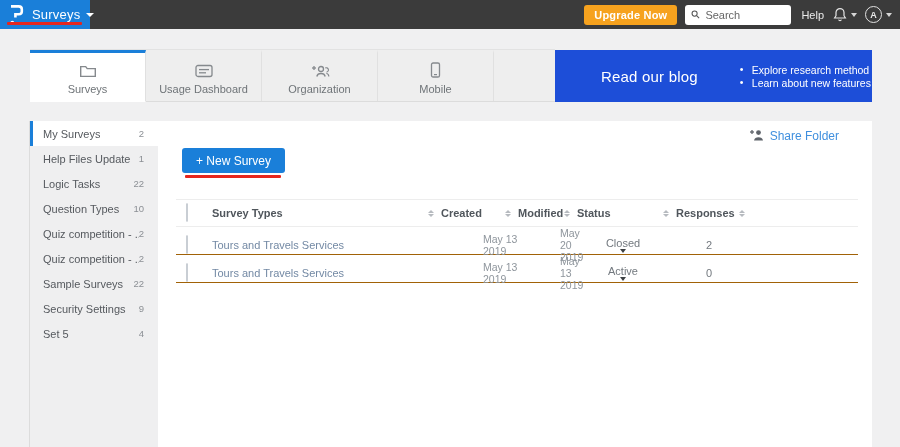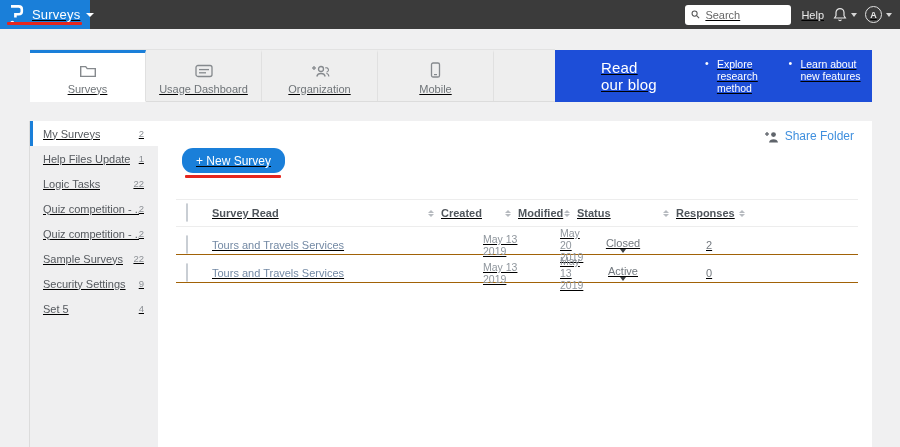--- a/index.html
+++ b/index.html
@@ -1,18 +1,18 @@
 <!DOCTYPE html>
 <html><head>
 <meta charset="utf-8">
 <style>
   * { margin:0; padding:0; box-sizing:border-box; }
   html,body { width:900px; height:447px; }
   body { font-family:"Liberation Sans", sans-serif; background:#f0f0f1; }
-  .page { position:relative; width:900px; height:447px; overflow:hidden; background:#f0f0f1;text-decoration:underline; }
+  .page { position:relative; width:900px; height:447px; overflow:hidden; background:#f0f0f1; }
 
   
   .topbar { position:relative; height:29px; background:#3b3b3b; display:flex; align-items:center; }
   .brand { position:relative; width:90px; height:29px; background:#1a7fd9; display:flex; align-items:center; padding-left:9px; }
   .brand-logo { display:flex; align-items:center; }
   .brand-product { color:#fff; font-size:13px; margin-left:8px; letter-spacing:.2px; }
   .caret { width:0; height:0; border-left:4px solid transparent; border-right:4px solid transparent; border-top:4px solid #fff; display:inline-block; }
   .brand .caret { margin-left:6px; }
   .annotation { position:absolute; background:#e5261e; height:3px; border-radius:1px; }
   .annot-brand { left:7px; top:22px; width:75px; }
@@ -29,36 +29,36 @@
 
   
   .strip { margin:21px 28px 0 30px; height:52px; display:flex; }
   .tabs { width:525px; display:flex; background:#eeeeee; border-bottom:1px solid #dcdcdc; box-shadow:0 -1px 0 #e2e2e2; }
   .tab { width:116px; display:flex; flex-direction:column; align-items:center; justify-content:center; border-top:3px solid transparent; border-right:1px solid #e0e0e0; cursor:pointer; padding-top:2px; }
   .tab.active { background:#fff; border-top:3px solid #1a7fd9; border-bottom:1px solid #fff; margin-bottom:-1px; }
   .tab-label { font-size:11px; color:#6f7478; margin-top:5px; }
   .tab-icon { height:16px; display:flex; align-items:flex-end; }
   .blog-panel { flex:1; background:#1d4ed8; display:flex; align-items:center; cursor:pointer; }
   .blog-title { color:#fff; font-size:15px; padding-left:46px; letter-spacing:.2px; }
-  .blog-bullets { margin-left:42px; display:flex; flex-direction:row; gap:1px; }
+  .blog-bullets { margin-left:42px; display:flex; flex-direction:column; gap:1px; }
   .blog-bullet { color:#fff; font-size:10.5px; position:relative; padding-left:12px; }
   .blog-bullet::before { content:"•"; position:absolute; left:0; top:-1px; }
 
   
   .content { margin:19px 28px 0 30px; height:384px; display:flex; }
   .sidebar { width:128px; background:#efeff0; box-shadow:-1px 0 0 #dcdcdc; }
   .side-item { height:25px; display:flex; align-items:center; justify-content:space-between; padding:0 14px 0 13px; cursor:pointer; }
   .side-item.active { background:#fff; border-left:3px solid #1a7fd9; padding-left:10px; }
   .side-label { font-size:11px; color:#55595e; white-space:nowrap; overflow:hidden; }
   .side-count { font-size:9.5px; color:#8b8f94; }
 
   .main { flex:1; background:#fff; position:relative; }
-  .share-folder { position:absolute; top:8px; right:18px; display:flex; align-items:flex-end; gap:6px; cursor:pointer; }
+  .share-folder { position:absolute; top:8px; right:33px; display:flex; align-items:flex-start; gap:6px; cursor:pointer; }
   .share-label { font-size:12px; color:#3f8fde; }
-  .new-survey-btn { margin:27px 8px 0 24px; width:103px; height:25px; background:#1a7fd9; color:#fff; font-size:12px; border:none; border-radius:11px; display:flex; align-items:center; justify-content:center; cursor:pointer; font-family:"Liberation Sans",sans-serif; }
+  .new-survey-btn { margin:27px 8px 0 24px; width:103px; height:25px; background:#1a7fd9; color:#fff; font-size:12px; border:none; border-radius:3px; display:flex; align-items:center; justify-content:center; cursor:pointer; font-family:"Liberation Sans",sans-serif; }
   .annot-btn { margin:2px 0 0 27px; width:96px; position:static; }
 
   
   .table { margin:21px 14px 0 18px; }
   .trow { display:grid; grid-template-columns:36px 229px 77px 59px 99px 76px 1fr; align-items:center; height:28px; border-bottom:1px solid #a16207; }
   .trow.head { border-top:1px solid #ededed; border-bottom:1px solid #ededed; }
   .hcell { display:flex; align-items:center; justify-content:space-between; padding-right:7px; font-size:11px; font-weight:bold; color:#50565c; }
   .sort-icon { display:flex; flex-direction:column; gap:1px; cursor:pointer; }
   .sort-icon i { display:block; width:0; height:0; border-left:3px solid transparent; border-right:3px solid transparent; }
   .sort-icon .up { border-bottom:3.5px solid #b6babf; }
@@ -81,20 +81,21 @@
         <svg width="15" height="22" viewBox="0 0 15 22">
           <path d="M2 2.4 H9.6 Q12.8 2.4 12.8 5.2 V7.4 Q12.8 10.2 9.6 10.2 H6.4 V13.4" fill="none" stroke="#fff" stroke-width="2.6"></path>
           <circle cx="3.3" cy="18.6" r="1.9" fill="#fff"></circle>
         </svg>
       </span>
       <span class="brand-product">Surveys</span>
       <span class="caret"></span>
       <span class="annotation annot-brand"></span>
     </div>
     <div class="topbar-right">
+      <button class="upgrade-btn">Upgrade Now</button>
       <div class="search-box">
         <svg width="11" height="11" viewBox="0 0 12 12">
           <circle cx="4.8" cy="4.8" r="3.4" fill="none" stroke="#555" stroke-width="1.4"></circle>
           <line x1="7.5" y1="7.5" x2="10.8" y2="10.8" stroke="#555" stroke-width="1.4"></line>
         </svg>
         <input type="text" placeholder="Search" style="">
       </div>
       <span class="help-link">Help</span>
       <span class="bell-wrap">
         <svg width="14" height="15" viewBox="0 0 14 15">
@@ -167,20 +168,24 @@
         <span class="side-label">My Surveys</span>
         <span class="side-count">2</span>
       </div>
       <div class="side-item">
         <span class="side-label">Help Files Update</span>
         <span class="side-count">1</span>
       </div>
       <div class="side-item">
         <span class="side-label">Logic Tasks</span>
         <span class="side-count">22</span>
+      </div>
+      <div class="side-item">
+        <span class="side-label">Question Types</span>
+        <span class="side-count">10</span>
       </div>
       <div class="side-item">
         <span class="side-label">Quiz competition - ...</span>
         <span class="side-count">2</span>
       </div>
       <div class="side-item">
         <span class="side-label">Quiz competition - ...</span>
         <span class="side-count">2</span>
       </div>
       <div class="side-item">
@@ -208,21 +213,21 @@
         <span class="share-label">Share Folder</span>
       </div>
 
       <button class="new-survey-btn">+  New Survey</button>
       <div class="annotation annot-btn"></div>
 
       <div class="table">
         <div class="trow head">
           <span><span class="cb"></span></span>
           <span class="hcell">
-              <span>Survey Read</span>
+              <span>Survey Types</span>
               <span class="sort-icon">
                 <i class="up"></i>
                 <i class="dn"></i>
               </span>
             </span>
           <span class="hcell">
               <span>Created</span>
               <span class="sort-icon">
                 <i class="up"></i>
                 <i class="dn"></i>

